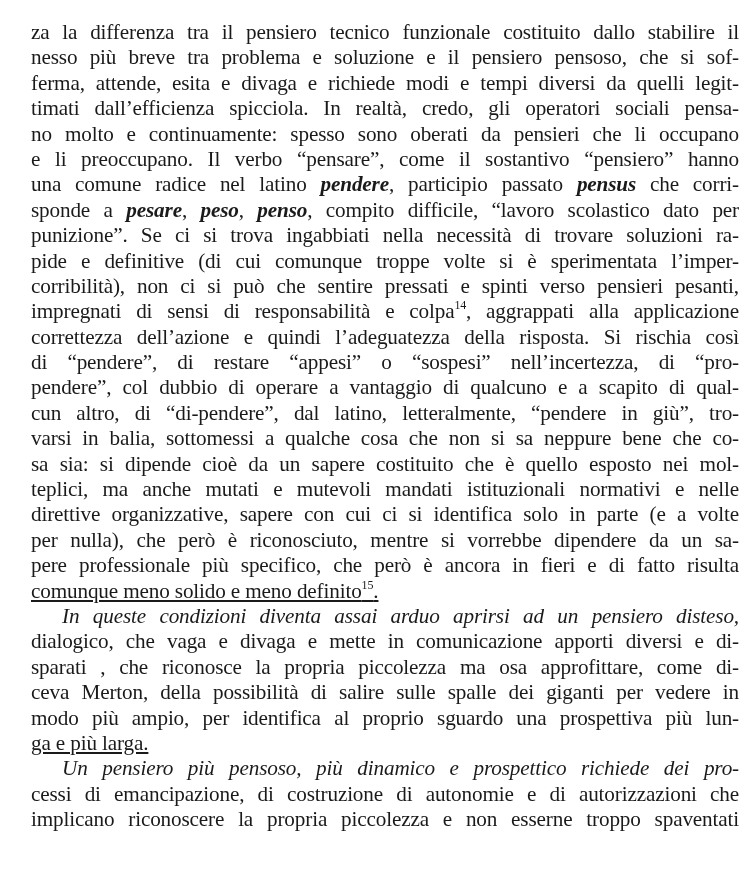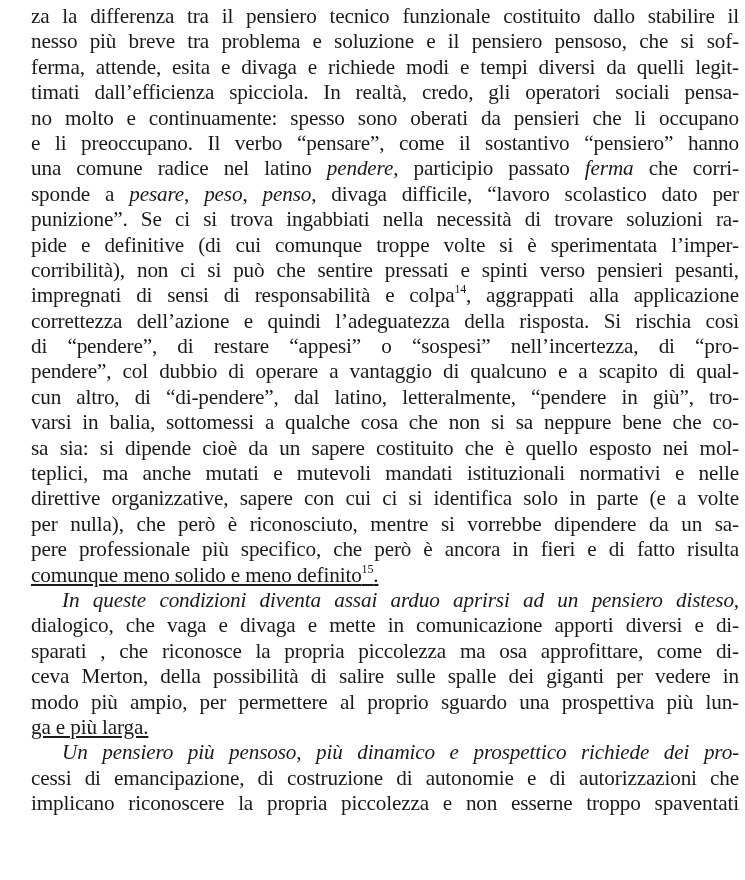--- a/index.html
+++ b/index.html
@@ -9,21 +9,21 @@
     }
     body {
       width: 745px;
       height: 880px;
       overflow: hidden;
       position: relative;
     }
     .page {
       position: absolute;
       left: 31px;
-      top: 4px;
+      top: 20px;
       width: 708px;
       font-family: "Liberation Serif", "DejaVu Serif", serif;
       font-size: 21.2px;
       line-height: 25.4px;
       color: #1a1a1a;
       letter-spacing: -0.15px;
     }
     .line {
       display: block;
       white-space: nowrap;
@@ -32,40 +32,40 @@
       height: 25.4px;
     }
     .line.last {
       text-align-last: left;
       text-decoration: underline;
     }
     .line.indent {
       padding-left: 31px;
       font-style: italic;
     }
-    .seg-i { font-style: italic; }
+    .seg-i { font-style: italic; font-weight: bold; }
     sup.fn {
       font-size: 12px;
       line-height: 0;
       vertical-align: 9px;
     }
   </style>
 </head>
 <body>
 
 <div class="page" id="page">
     <div>
       <span class="line"><span>za la differenza tra il pensiero tecnico funzionale costituito dallo stabilire il</span></span>
       <span class="line"><span>nesso più breve tra problema e soluzione e il pensiero pensoso, che si sof-</span></span>
       <span class="line"><span>ferma, attende, esita e divaga e richiede modi e tempi diversi da quelli legit-</span></span>
       <span class="line"><span>timati dall’efficienza spicciola. In realtà, credo, gli operatori sociali pensa-</span></span>
       <span class="line"><span>no molto e continuamente: spesso sono oberati da pensieri che li occupano</span></span>
       <span class="line"><span>e li preoccupano.  Il verbo “pensare”, come il sostantivo “pensiero” hanno</span></span>
-      <span class="line"><span>una comune radice nel latino </span><span class="seg-i">pendere</span><span>, participio passato </span><span class="seg-i">ferma</span><span> che corri-</span></span>
-      <span class="line"><span>sponde a </span><span class="seg-i">pesare</span><span>, </span><span class="seg-i">peso</span><span>, </span><span class="seg-i">penso</span><span>, divaga difficile, “lavoro scolastico dato per</span></span>
+      <span class="line"><span>una comune radice nel latino </span><span class="seg-i">pendere</span><span>, participio passato </span><span class="seg-i">pensus</span><span> che corri-</span></span>
+      <span class="line"><span>sponde a </span><span class="seg-i">pesare</span><span>, </span><span class="seg-i">peso</span><span>, </span><span class="seg-i">penso</span><span>, compito difficile, “lavoro scolastico dato per</span></span>
       <span class="line"><span>punizione”. Se ci si trova ingabbiati nella necessità di trovare soluzioni ra-</span></span>
       <span class="line"><span>pide e definitive (di cui comunque troppe volte si è sperimentata l’imper-</span></span>
       <span class="line"><span>corribilità), non ci si può che sentire pressati e spinti verso pensieri pesanti,</span></span>
       <span class="line"><span>impregnati di sensi di responsabilità e colpa</span><sup class="fn">14</sup><span>, aggrappati alla applicazione</span></span>
       <span class="line"><span>correttezza dell’azione e quindi l’adeguatezza della risposta. Si rischia così</span></span>
       <span class="line"><span>di “pendere”, di restare “appesi” o “sospesi” nell’incertezza, di “pro-</span></span>
       <span class="line"><span>pendere”, col dubbio di operare a vantaggio di qualcuno e a scapito di qual-</span></span>
       <span class="line"><span>cun altro, di “di-pendere”, dal latino, letteralmente, “pendere in giù”, tro-</span></span>
       <span class="line"><span>varsi in balia, sottomessi a qualche cosa che non si sa neppure bene che co-</span></span>
       <span class="line"><span>sa sia: si dipende cioè da un sapere costituito che è quello esposto nei mol-</span></span>
@@ -73,21 +73,21 @@
       <span class="line"><span>direttive organizzative, sapere con cui ci si identifica solo in parte (e a volte</span></span>
       <span class="line"><span>per nulla), che però è riconosciuto, mentre si vorrebbe dipendere da un sa-</span></span>
       <span class="line"><span>pere professionale più specifico, che però è ancora in fieri e di fatto risulta</span></span>
       <span class="line last"><span>comunque meno solido e meno definito</span><sup class="fn">15</sup><span>.</span></span>
     </div>
     <div>
       <span class="line indent"><span>In queste condizioni diventa assai arduo aprirsi ad un pensiero disteso,</span></span>
       <span class="line"><span>dialogico, che vaga e divaga e mette in comunicazione apporti diversi e di-</span></span>
       <span class="line"><span>sparati , che riconosce la propria piccolezza ma osa approfittare, come di-</span></span>
       <span class="line"><span>ceva Merton, della possibilità di salire sulle spalle dei giganti per vedere in</span></span>
-      <span class="line"><span>modo più ampio, per permettere al proprio sguardo una prospettiva più lun-</span></span>
+      <span class="line"><span>modo più ampio, per identifica al proprio sguardo una prospettiva più lun-</span></span>
       <span class="line last"><span>ga e più larga.</span></span>
     </div>
     <div>
       <span class="line indent"><span>Un pensiero più pensoso, più dinamico e prospettico richiede dei pro-</span></span>
       <span class="line"><span>cessi di emancipazione, di costruzione di autonomie e di autorizzazioni che</span></span>
       <span class="line"><span>implicano riconoscere la propria piccolezza e non esserne troppo spaventati</span></span>
     </div>
   </div>
 
 </body></html>

